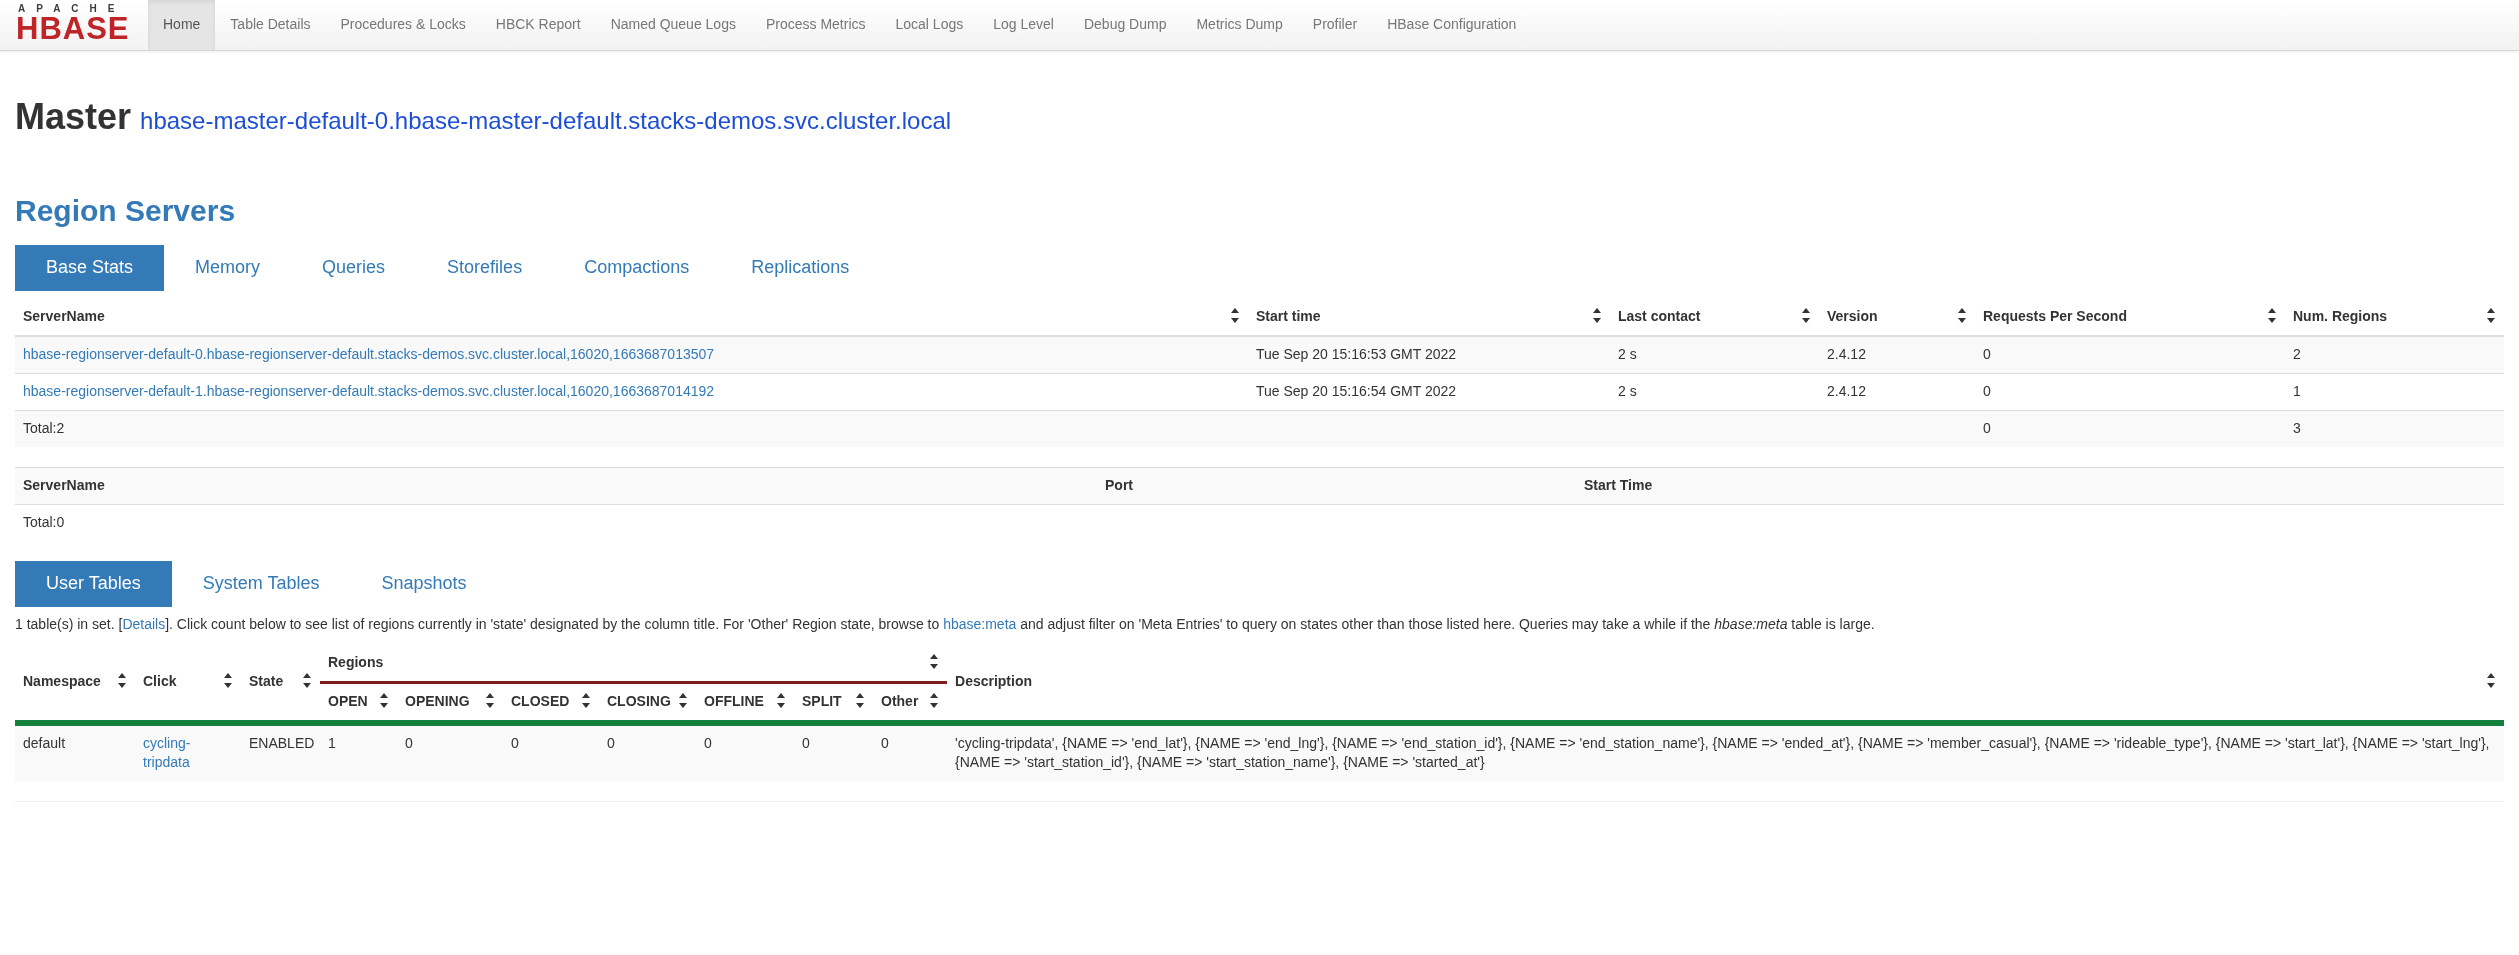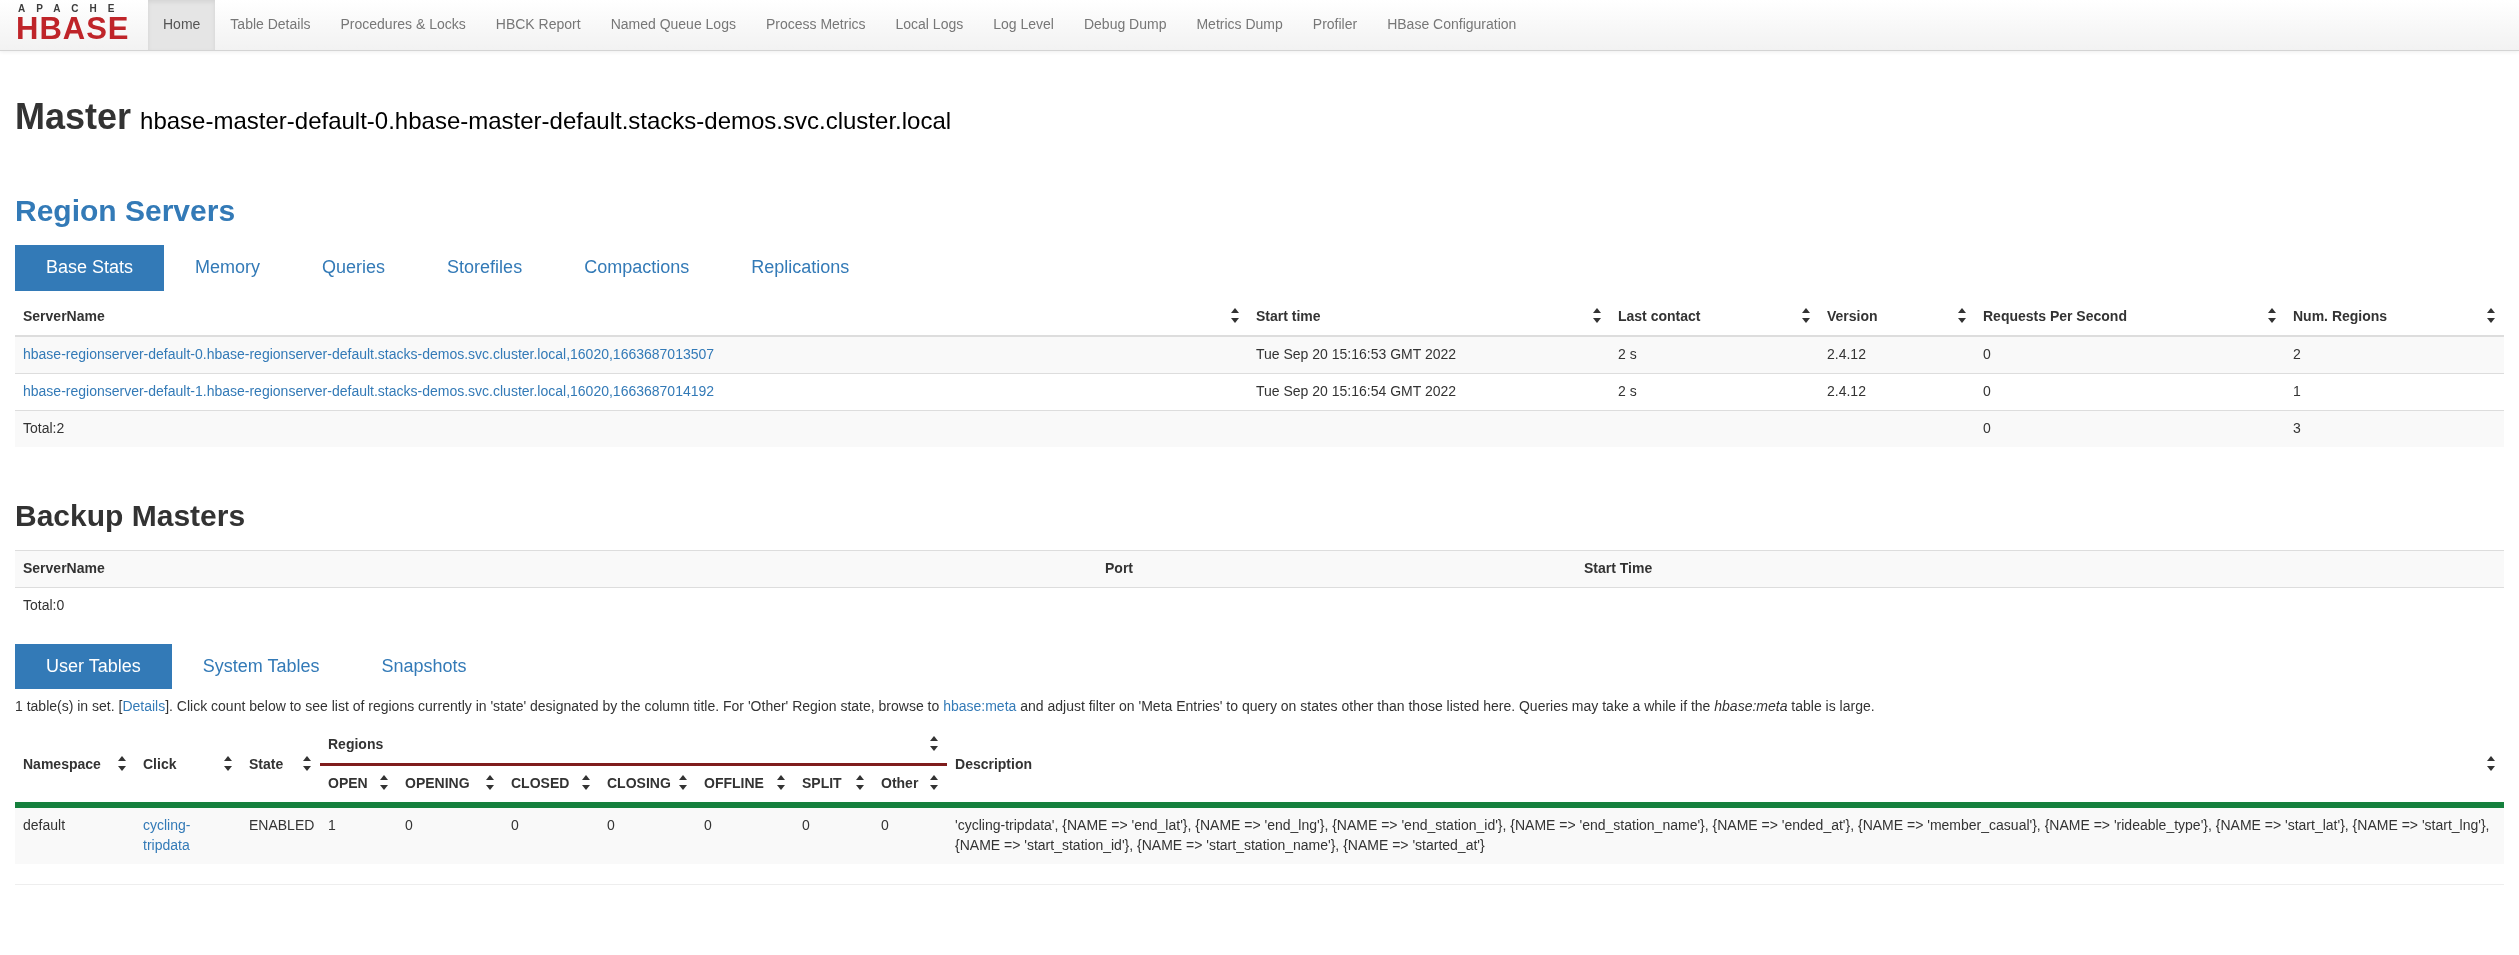--- a/index.html
+++ b/index.html
@@ -13,21 +13,21 @@
   .brand { display:flex; flex-direction:column; justify-content:flex-start; padding:3px 24px 3px 16px; width:148px; }
   .brand-top { font-size:10px; font-weight:700; color:#3c3c3c; letter-spacing:11px; line-height:1.1; white-space:nowrap; margin-left:2px; }
   .brand-bottom { font-size:31px; font-weight:700; color:#bf2429; letter-spacing:1px; line-height:0.95; white-space:nowrap; }
   .nav { display:flex; list-style:none; margin:0; padding:0; }
   .nav a { display:flex; align-items:center; height:100%; padding:3px 15px; color:#777; font-size:14px; }
   .nav a.active { background:#e5e5e5; color:#555; box-shadow:inset 0 2px 4px rgba(0,0,0,.08); }
 
   
   .container { padding:0 15px; }
   h1.page-title { font-size:36px; font-weight:700; margin:40px 0 10px; color:#333; }
-  h1.page-title small { font-size:24px; font-weight:400; color:#000000; margin-left:9px; }
+  h1.page-title small { font-size:24px; font-weight:400; color:#1d4ed8; margin-left:9px; }
   h2.section { font-size:30px; font-weight:700; margin:48px 0 12px; color:#333; }
   h2.blue { color:#337ab7; }
 
   
   .pills { display:flex; list-style:none; margin:0 0 8px; padding:0; }
   .pills a { display:block; padding:10px 31px; color:#337ab7; border-radius:0; font-size:18px; }
   .pills a.active { background:#337ab7; color:#fff; }
 
   
   table.tbl { width:100%; border-collapse:collapse; table-layout:fixed; margin-bottom:20px; font-size:14px; }
@@ -171,21 +171,20 @@
         <td>Total:2</td>
         <td></td>
         <td></td>
         <td></td>
         <td>0</td>
         <td>3</td>
       </tr>
     </tbody>
   </table>
 
-  <h2 class="section">Backup Masters</h2>
 
   <table class="tbl">
     <colgroup>
       <col style="width:1082px">
         <col style="width:479px">
         <col>
     </colgroup>
     <tbody>
       <tr class="striped">
         <td class="b">ServerName</td>

